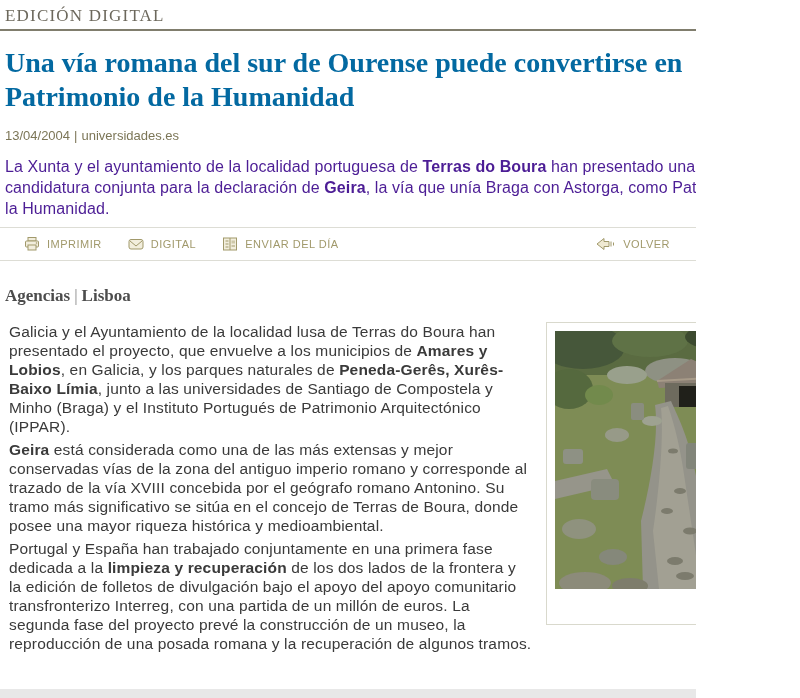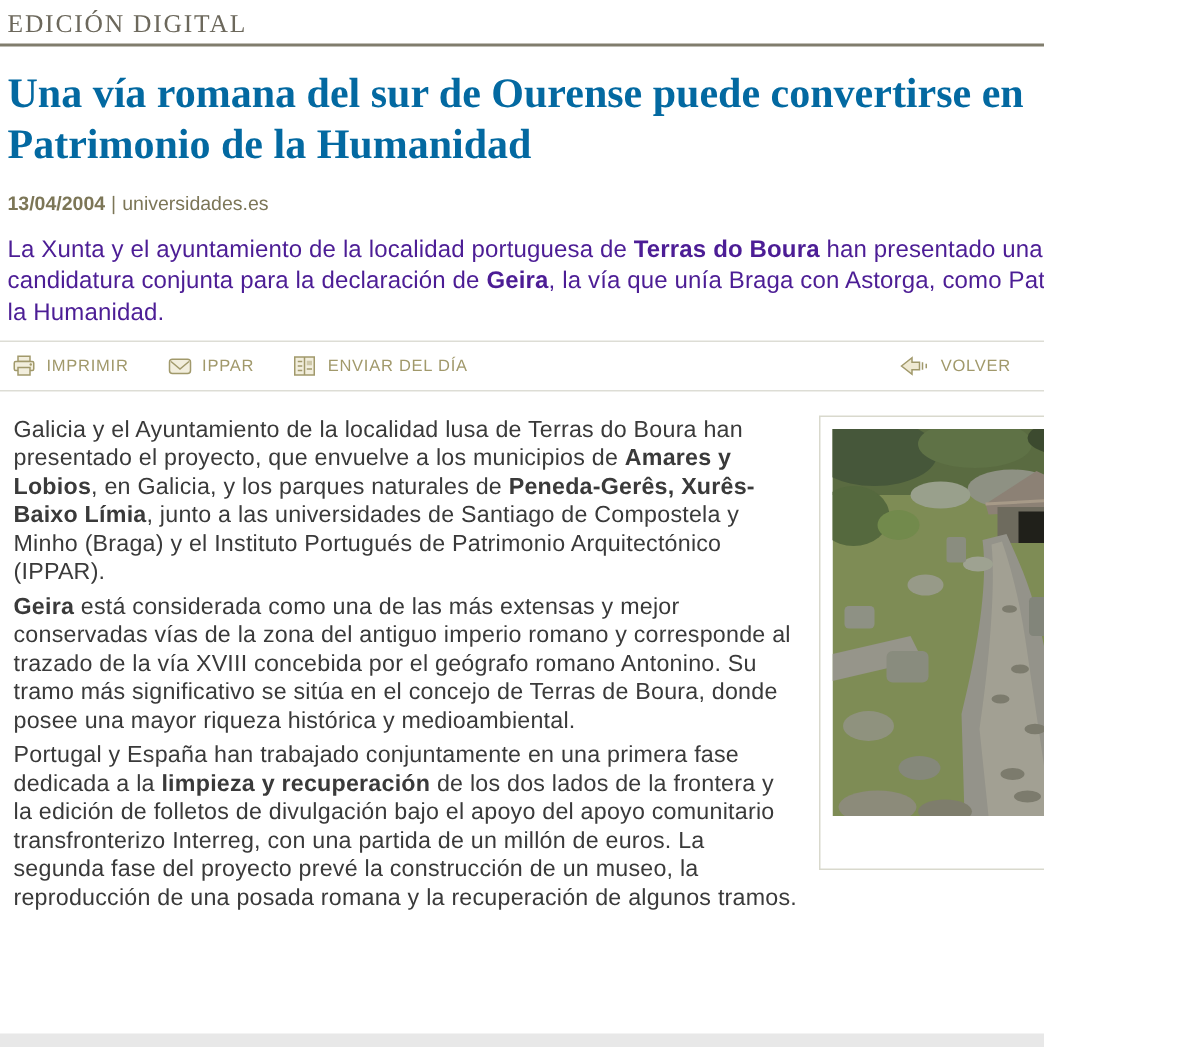--- a/index.html
+++ b/index.html
@@ -7,31 +7,31 @@
         font-family:"Liberation Sans",sans-serif;}
   
   .brand{margin:6px 0 0 5px;font-family:"Liberation Serif",serif;font-size:17px;
          letter-spacing:1.2px;color:#6c685c;}
   .brand-rule{margin-top:3px;height:2px;background:#807d6d;width:800px;}
   
   .headline{margin:15px 5px 0 5px;font-family:"Liberation Serif",serif;font-weight:700;
             font-size:28px;line-height:34px;color:#0369a1;width:785px;}
   
   .dateline{margin:14px 0 0 5px;font-size:13px;color:#7c7657;}
-  .dateline .date{font-weight:700;text-align:right;}
+  .dateline .date{font-weight:400;text-align:right;}
   .dateline .sep{margin:0 4px;}
   
   .lead{margin:13px 5px 0 5px;font-size:16px;line-height:21px;color:#4c1d95;
         width:778px;letter-spacing:.1px;}
   
   .toolbar{margin-top:8px;border-top:1px solid #ddddd5;border-bottom:1px solid #ddddd5;
-           padding:5px 8px;display:flex;align-items:center;height:22px;}
+           padding:5px 24px;display:flex;align-items:center;height:22px;}
   .tool{display:flex;align-items:center;gap:7px;color:#a1996b;font-size:11px;
         letter-spacing:.5px;margin-right:26px;cursor:pointer;white-space:nowrap;}
-  .tool.back{margin-left:auto;margin-right:14px;}
+  .tool.back{margin-left:auto;margin-right:2px;}
   .tool svg{display:block;}
   
   .byline{margin:25px 0 0 5px;font-family:"Liberation Serif",serif;font-weight:700;
           font-size:17px;color:#4c4c4c;}
   .byline .bsep{color:#8a8a8a;font-weight:400;margin:0 4px;}
   
   .article{margin:8px 0 0 5px;width:790px;font-size:15.5px;line-height:19px;
            color:#3a3a3a;letter-spacing:.15px;}
   .article p{margin:4px;}
   .article p.p-first{margin-top:16px;}
@@ -72,21 +72,21 @@
       </span>
       <span>IMPRIMIR</span>
     </div>
     <div class="tool">
       <span>
         <svg viewBox="0 0 16 16" width="16" height="16">
           <rect x="1" y="3.5" width="14" height="9.5" rx="2" fill="#f2eedd" stroke="#a1996b"></rect>
           <path d="M2,5 L8,10 L14,5" fill="none" stroke="#a1996b"></path>
         </svg>
       </span>
-      <span>IPPAR</span>
+      <span>DIGITAL</span>
     </div>
     <div class="tool">
       <span>
         <svg viewBox="0 0 16 16" width="16" height="16">
           <rect x="1.5" y="2" width="13" height="12" fill="#f2eedd" stroke="#a1996b"></rect>
           <line x1="8" y1="2" x2="8" y2="14" stroke="#a1996b"></line>
           <line x1="3.5" y1="5" x2="6.5" y2="5" stroke="#a1996b"></line>
           <line x1="3.5" y1="8" x2="6.5" y2="8" stroke="#a1996b"></line>
           <line x1="3.5" y1="11" x2="6.5" y2="11" stroke="#a1996b"></line>
           <rect x="9.5" y="4.5" width="3.5" height="3" fill="#a1996b" opacity="0.45"></rect>
@@ -100,20 +100,23 @@
         <svg viewBox="0 0 20 14" width="20" height="14">
           <polygon points="1,7 8,1.5 8,4.5 13,4.5 13,9.5 8,9.5 8,12.5" fill="#efe9d2" stroke="#a1996b"></polygon>
           <line x1="15" y1="4.5" x2="15" y2="9.5" stroke="#a1996b"></line>
           <line x1="17.5" y1="5.5" x2="17.5" y2="8.5" stroke="#a1996b"></line>
         </svg>
       </span>
       <span>VOLVER</span>
     </div>
   </div>
 
+  <div class="byline">
+    <span>Agencias</span><span class="bsep">|</span><span>Lisboa</span>
+  </div>
 
   <div class="article">
 
     <figure class="photo-box" style="margin-top:0;margin-right:0;">
       <span>
         <svg viewBox="0 0 231 258" width="231" height="258" preserveAspectRatio="none">
           <rect width="231" height="258" fill="#7e8c55"></rect>
           <rect width="231" height="44" fill="#5a6b41"></rect>
           <ellipse cx="28" cy="16" rx="42" ry="22" fill="#46573a"></ellipse>
           <ellipse cx="95" cy="10" rx="38" ry="16" fill="#5f7246"></ellipse>

